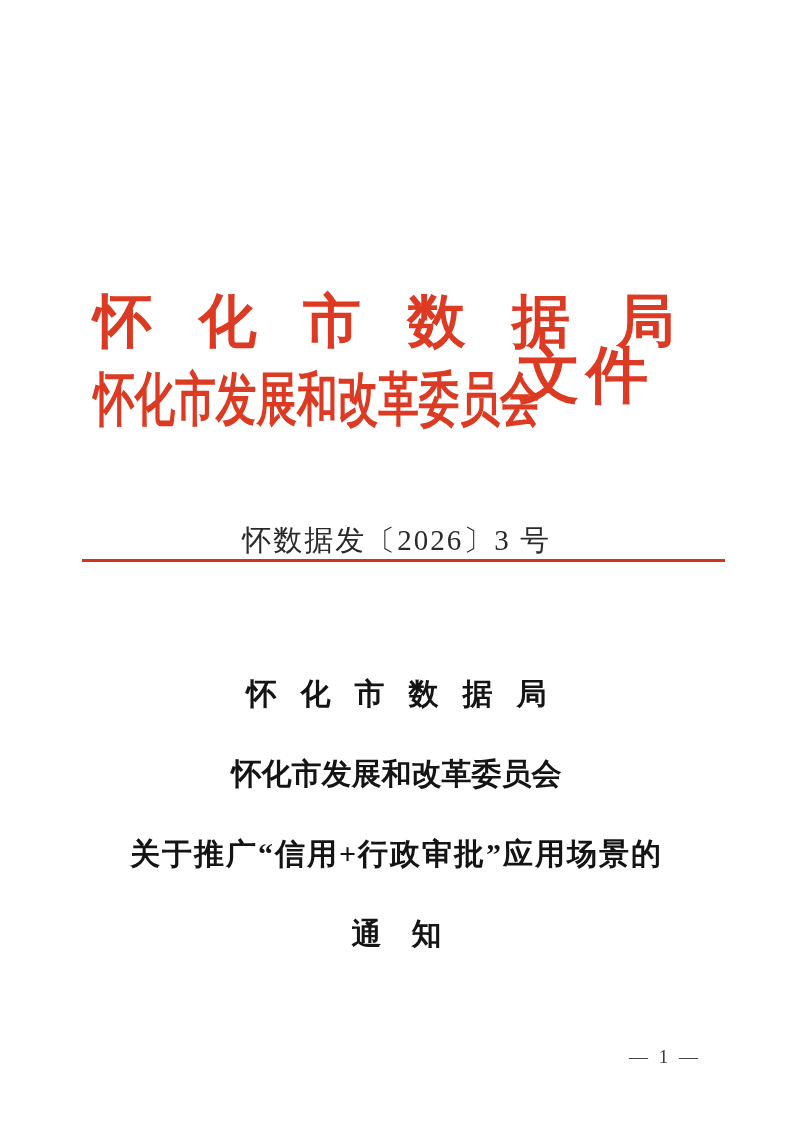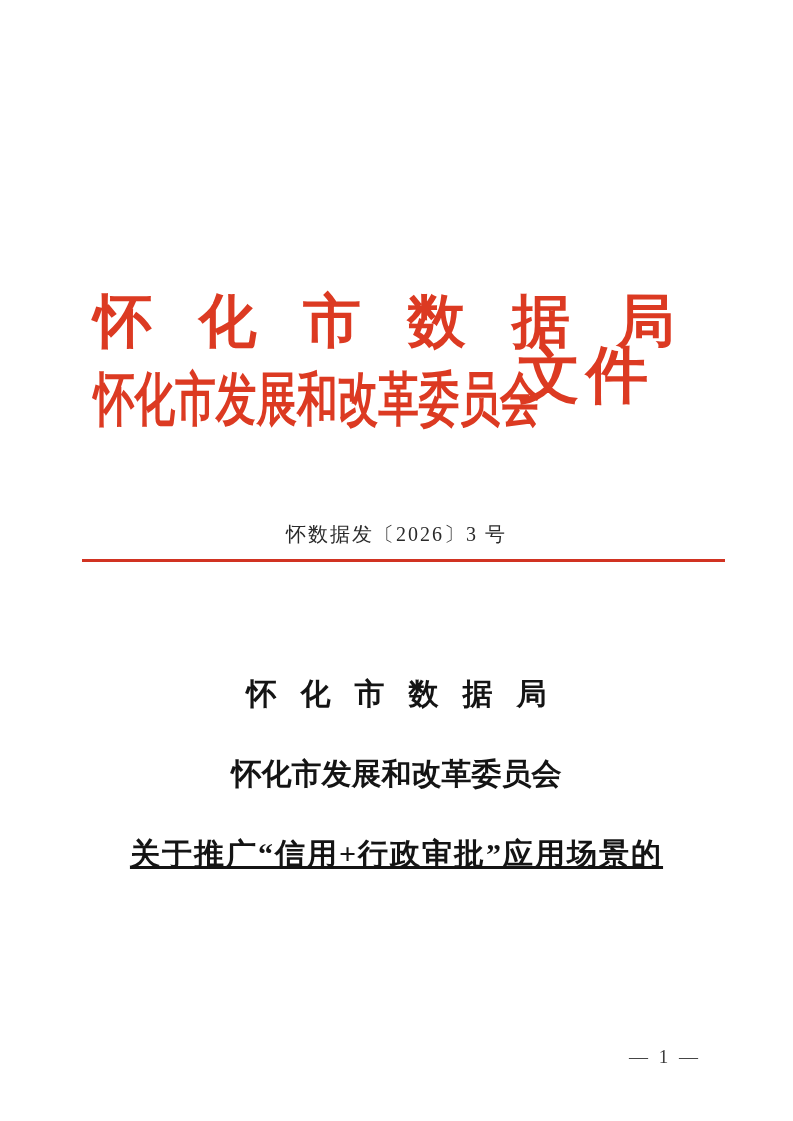--- a/index.html
+++ b/index.html
@@ -51,21 +51,21 @@
     white-space: nowrap;
   }
 
   
   .doc-number {
     position: absolute;
     top: 521px;
     left: 0;
     width: 100%;
     text-align: center;
-    font-size: 20px;
+    font-size: 29px;
     letter-spacing: 2px;
     color: #2a2a2a;
   }
 
   
   .red-rule {
     position: absolute;
     left: 82px;
     top: 559px;
     width: 643px;
@@ -88,21 +88,20 @@
     line-height: 38px;
     white-space: nowrap;
     margin-top: 42px;
   }
   .title-line.spaced {
     letter-spacing: 24px;
     padding-left: 24px; 
   }
   .title-line.wide {
     letter-spacing: 2px;
-    text-decoration: underline;
   }
 
   
   .body-text {
     position: absolute;
     left: 97px;
     top: 827px;
     width: 616px;
     font-size: 23px;
     line-height: 37px;
@@ -135,18 +134,19 @@
   <div class="doc-type">文件</div>
 
   <div class="doc-number">怀数据发〔2026〕3 号</div>
 
   <div class="red-rule"></div>
 
   <div class="title-block">
     <div class="title-line spaced">怀化市数据局</div>
     <div class="title-line">怀化市发展和改革委员会</div>
     <div class="title-line wide">关于推广“信用+行政审批”应用场景的</div>
+    <div class="title-line">通　知</div>
   </div>
 
 
   <div class="page-number">— 1 —</div>
 
 </div>
 
 </body></html>

